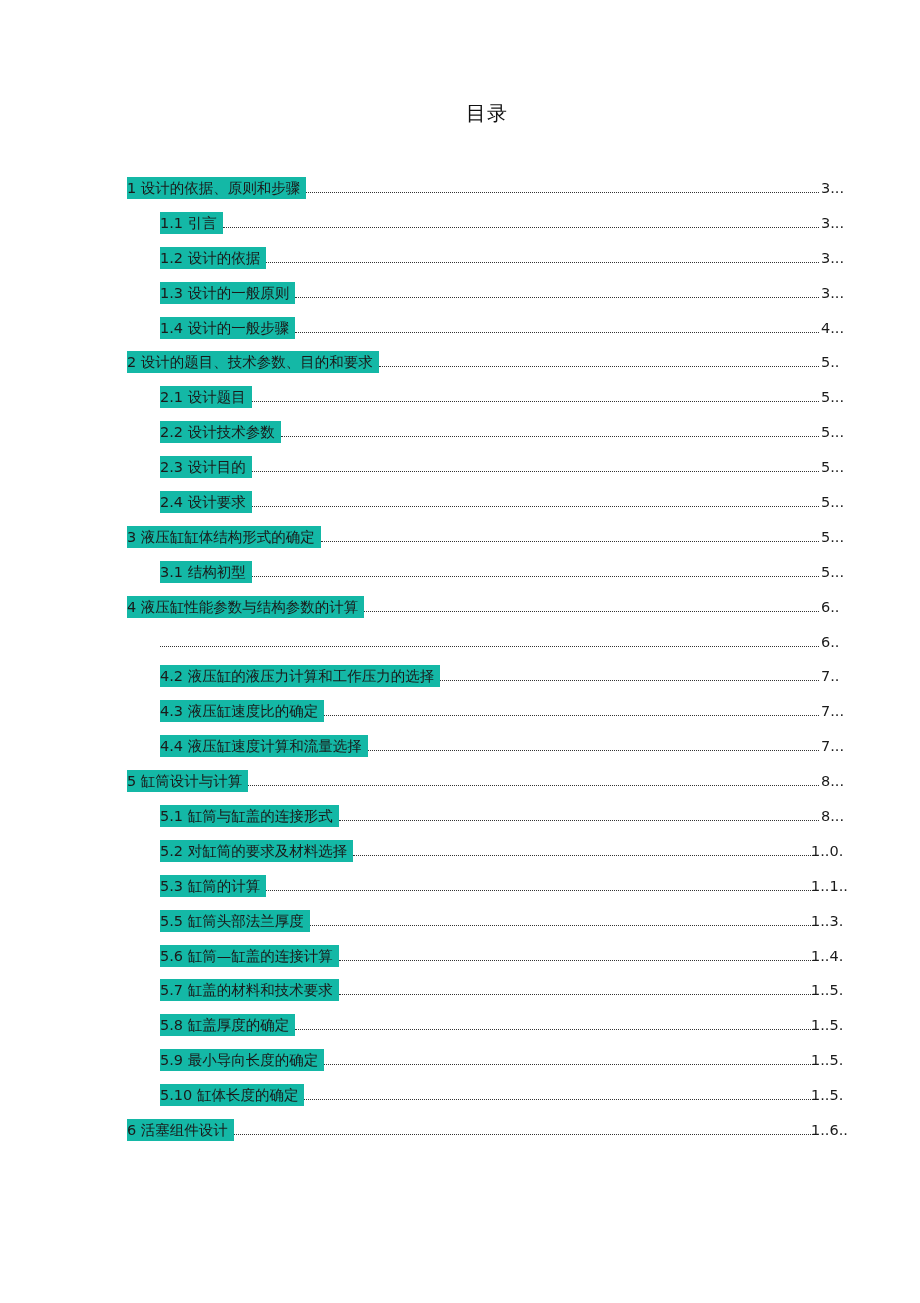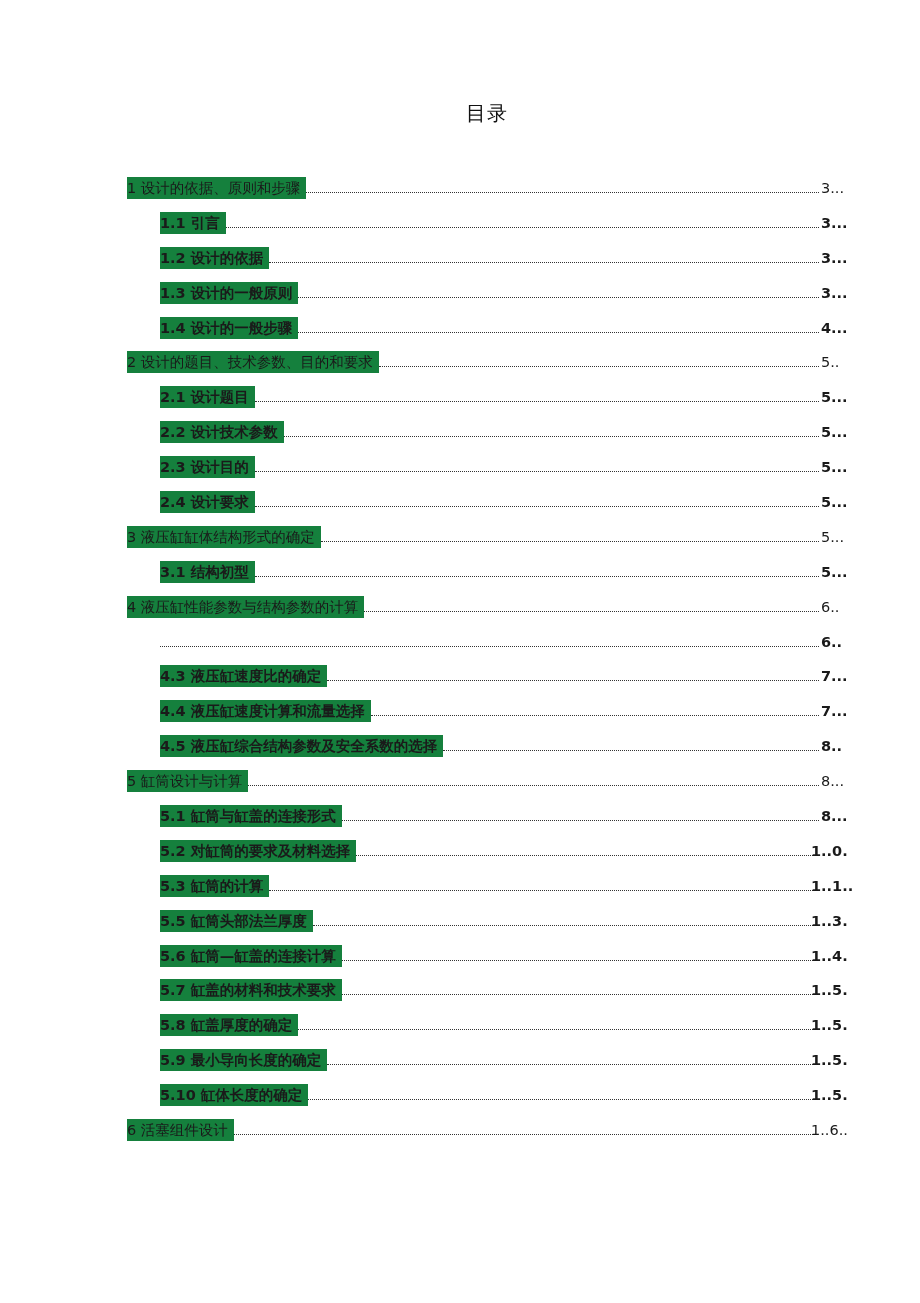--- a/index.html
+++ b/index.html
@@ -41,26 +41,25 @@
       position: relative;
       height: 34.9px;
       display: flex;
       align-items: flex-start;
       font-size: 14.5px;
       line-height: 22px;
       white-space: nowrap;
     }
     .toc-row.level-2 {
       padding-left: 33px;
-      font-weight: bold;
     }
     .toc-label {
       flex: 0 0 auto;
       padding-right: 6px;
-      background: #15803d;
+      background: #14b8a6;
     }
     .toc-leader {
       flex: 1 1 auto;
       height: 15px;
       border-bottom: 1.4px dotted #333;
       margin-right: 2px;
     }
     .toc-page {
       flex: 0 0 auto;
       width: 26px;
@@ -142,33 +141,33 @@
     <div class="toc-row level-1">
       <span class="toc-label">4 液压缸性能参数与结构参数的计算</span>
       <span class="toc-leader"></span>
       <span class="toc-page">6..</span>
     </div>
     <div class="toc-row level-2">
       <span class="toc-leader"></span>
       <span class="toc-page">6..</span>
     </div>
     <div class="toc-row level-2">
+      <span class="toc-label">4.2 液压缸的液压力计算和工作压力的选择</span>
+      <span class="toc-leader"></span>
+      <span class="toc-page">7..</span>
+    </div>
+    <div class="toc-row level-2">
       <span class="toc-label">4.3 液压缸速度比的确定</span>
       <span class="toc-leader"></span>
       <span class="toc-page">7...</span>
     </div>
     <div class="toc-row level-2">
       <span class="toc-label">4.4 液压缸速度计算和流量选择</span>
       <span class="toc-leader"></span>
       <span class="toc-page">7...</span>
-    </div>
-    <div class="toc-row level-2">
-      <span class="toc-label">4.5   液压缸综合结构参数及安全系数的选择</span>
-      <span class="toc-leader"></span>
-      <span class="toc-page">8..</span>
     </div>
     <div class="toc-row level-1">
       <span class="toc-label">5 缸筒设计与计算</span>
       <span class="toc-leader"></span>
       <span class="toc-page">8...</span>
     </div>
     <div class="toc-row level-2">
       <span class="toc-label">5.1 缸筒与缸盖的连接形式</span>
       <span class="toc-leader"></span>
       <span class="toc-page">8...</span>

